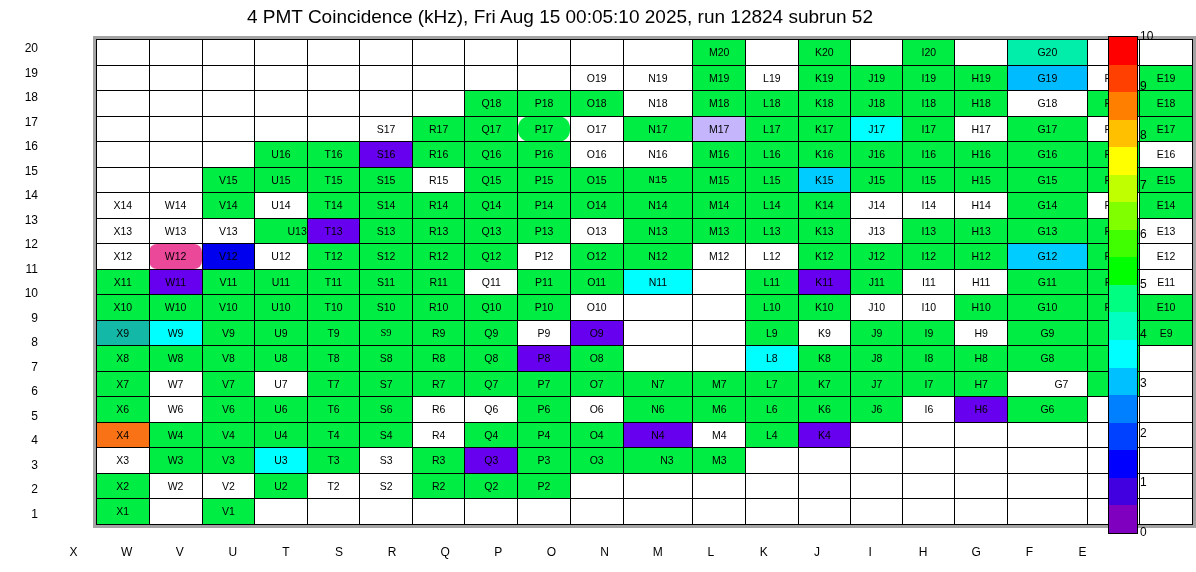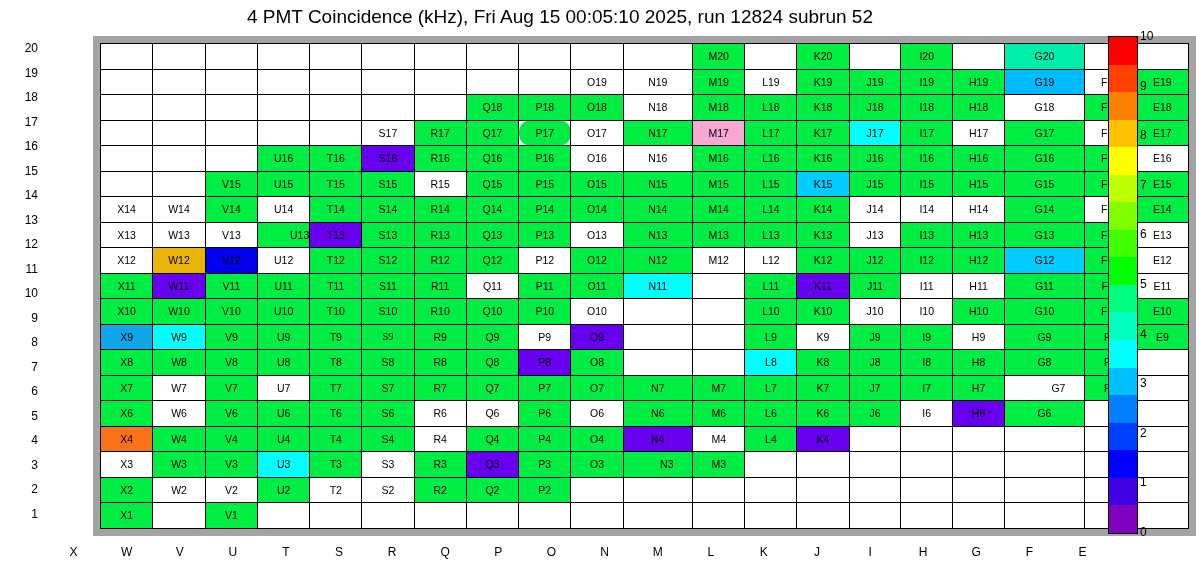--- a/index.html
+++ b/index.html
@@ -9,21 +9,21 @@
     overflow:hidden;
   }
   #root{position:relative;width:1196px;height:572px;}
   #title{
     position:absolute;left:0;top:6px;width:1120px;text-align:center;
     font-size:19px;color:#000;
   }
   
   #plot{
     position:absolute;left:46px;top:36px;
-    border:7px solid #a3a3a3;
+    border:3px solid #a3a3a3;
     box-sizing:content-box;
     margin-left:47px;
   }
   table.grid{border-collapse:collapse;}
   table.grid td{
     width:57.7px;height:24.5px;
     border:1px solid #000;
     text-align:center;vertical-align:middle;
     font-size:10.5px;color:#000;
     padding:0;
@@ -130,21 +130,21 @@
             <td style="background: rgb(255, 255, 255);"></td>
             <td style="background: rgb(255, 255, 255);"></td>
             <td style="background: rgb(255, 255, 255);"></td>
             <td style="background: rgb(255, 255, 255);"></td>
             <td style="background: rgb(255, 255, 255);">S17</td>
             <td style="background: rgb(0, 238, 68);">R17</td>
             <td style="background: rgb(0, 238, 68);">Q17</td>
             <td style="background: rgb(0, 238, 68); border-radius: 12px;">P17</td>
             <td style="background: rgb(255, 255, 255);">O17</td>
             <td style="background: rgb(0, 238, 68);">N17</td>
-            <td style="background: #f9a8d4;">M17</td>
+            <td style="background: #c4b5fd;">M17</td>
             <td style="background: rgb(0, 238, 68);">L17</td>
             <td style="background: rgb(0, 238, 68);">K17</td>
             <td style="background: rgb(0, 255, 255);">J17</td>
             <td style="background: rgb(0, 238, 68);">I17</td>
             <td style="background: rgb(255, 255, 255);">H17</td>
             <td style="background: rgb(0, 238, 68);">G17</td>
             <td style="background: rgb(255, 255, 255);">F17</td>
             <td style="background: rgb(0, 238, 68);">E17</td>
           </tr>
           <tr>
@@ -173,21 +173,21 @@
             <td style="background: rgb(255, 255, 255);"></td>
             <td style="background: rgb(255, 255, 255);"></td>
             <td style="background: rgb(0, 238, 68);">V15</td>
             <td style="background: rgb(0, 238, 68);">U15</td>
             <td style="background: rgb(0, 238, 68);">T15</td>
             <td style="background: rgb(0, 238, 68);">S15</td>
             <td style="background: rgb(255, 255, 255);">R15</td>
             <td style="background: rgb(0, 238, 68);">Q15</td>
             <td style="background: rgb(0, 238, 68);">P15</td>
             <td style="background: rgb(0, 238, 68);">O15</td>
-            <td style="background: rgb(0, 238, 68);">N15</td>
+            <td style="background: rgb(0, 238, 68); font-family: Liberation Mono, monospace;">N15</td>
             <td style="background: rgb(0, 238, 68);">M15</td>
             <td style="background: rgb(0, 238, 68);">L15</td>
             <td style="background: rgb(0, 204, 255);">K15</td>
             <td style="background: rgb(0, 238, 68);">J15</td>
             <td style="background: rgb(0, 238, 68);">I15</td>
             <td style="background: rgb(0, 238, 68);">H15</td>
             <td style="background: rgb(0, 238, 68);">G15</td>
             <td style="background: rgb(0, 238, 68);">F15</td>
             <td style="background: rgb(0, 238, 68);">E15</td>
           </tr>
@@ -230,21 +230,21 @@
             <td style="background: rgb(0, 238, 68);">K13</td>
             <td style="background: rgb(255, 255, 255);">J13</td>
             <td style="background: rgb(0, 238, 68);">I13</td>
             <td style="background: rgb(0, 238, 68);">H13</td>
             <td style="background: rgb(0, 238, 68);">G13</td>
             <td style="background: rgb(0, 238, 68);">F13</td>
             <td style="background: rgb(255, 255, 255);">E13</td>
           </tr>
           <tr>
             <td style="background: rgb(255, 255, 255);">X12</td>
-            <td style="background: #eab308;">W12</td>
+            <td style="background: #ec4899; border-radius: 8px;">W12</td>
             <td style="background: rgb(0, 0, 238);">V12</td>
             <td style="background: rgb(255, 255, 255);">U12</td>
             <td style="background: rgb(0, 238, 68);">T12</td>
             <td style="background: rgb(0, 238, 68);">S12</td>
             <td style="background: rgb(0, 238, 68);">R12</td>
             <td style="background: rgb(0, 238, 68);">Q12</td>
             <td style="background: rgb(255, 255, 255);">P12</td>
             <td style="background: rgb(0, 238, 68);">O12</td>
             <td style="background: rgb(0, 238, 68);">N12</td>
             <td style="background: rgb(255, 255, 255);">M12</td>
@@ -295,21 +295,21 @@
             <td style="background: rgb(0, 238, 68);">L10</td>
             <td style="background: rgb(0, 238, 68);">K10</td>
             <td style="background: rgb(255, 255, 255);">J10</td>
             <td style="background: rgb(255, 255, 255);">I10</td>
             <td style="background: rgb(0, 238, 68);">H10</td>
             <td style="background: rgb(0, 238, 68);">G10</td>
             <td style="background: rgb(0, 238, 68);">F10</td>
             <td style="background: rgb(0, 238, 68);">E10</td>
           </tr>
           <tr>
-            <td style="background: #0ea5e9;">X9</td>
+            <td style="background: #14b8a6;">X9</td>
             <td style="background: rgb(0, 255, 255);">W9</td>
             <td style="background: rgb(0, 238, 68);">V9</td>
             <td style="background: rgb(0, 238, 68);">U9</td>
             <td style="background: rgb(0, 238, 68);">T9</td>
             <td style="background: rgb(0, 238, 68); font-family: Liberation Serif, serif;">S9</td>
             <td style="background: rgb(0, 238, 68);">R9</td>
             <td style="background: rgb(0, 238, 68);">Q9</td>
             <td style="background: rgb(255, 255, 255);">P9</td>
             <td style="background: rgb(102, 0, 238);">O9</td>
             <td style="background: rgb(255, 255, 255);"></td>

